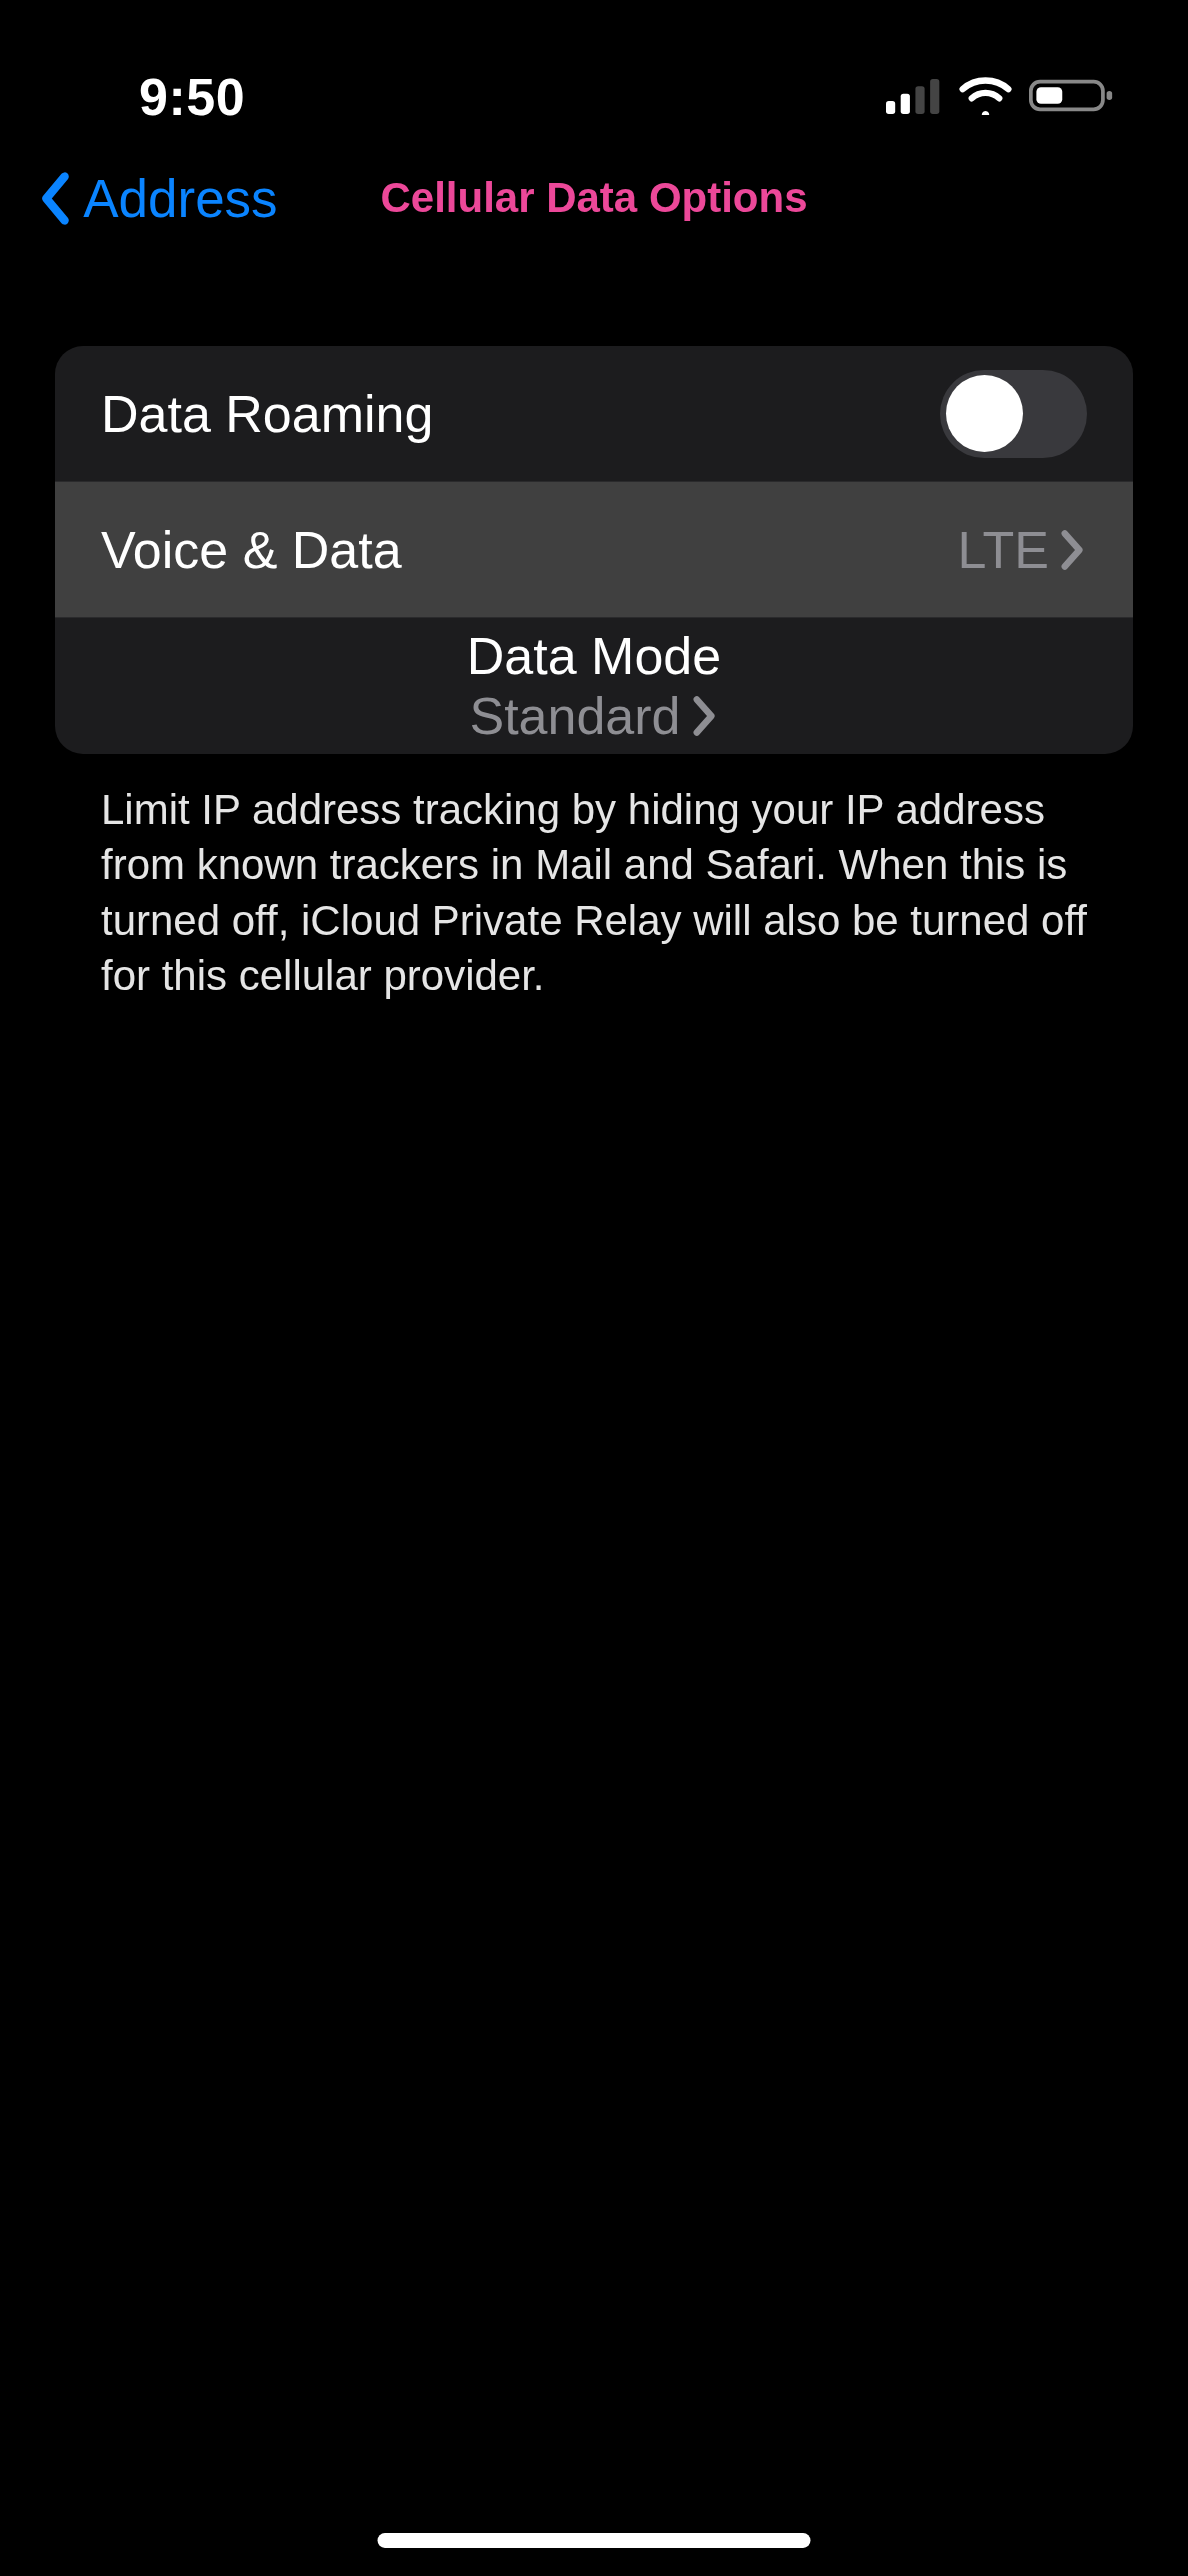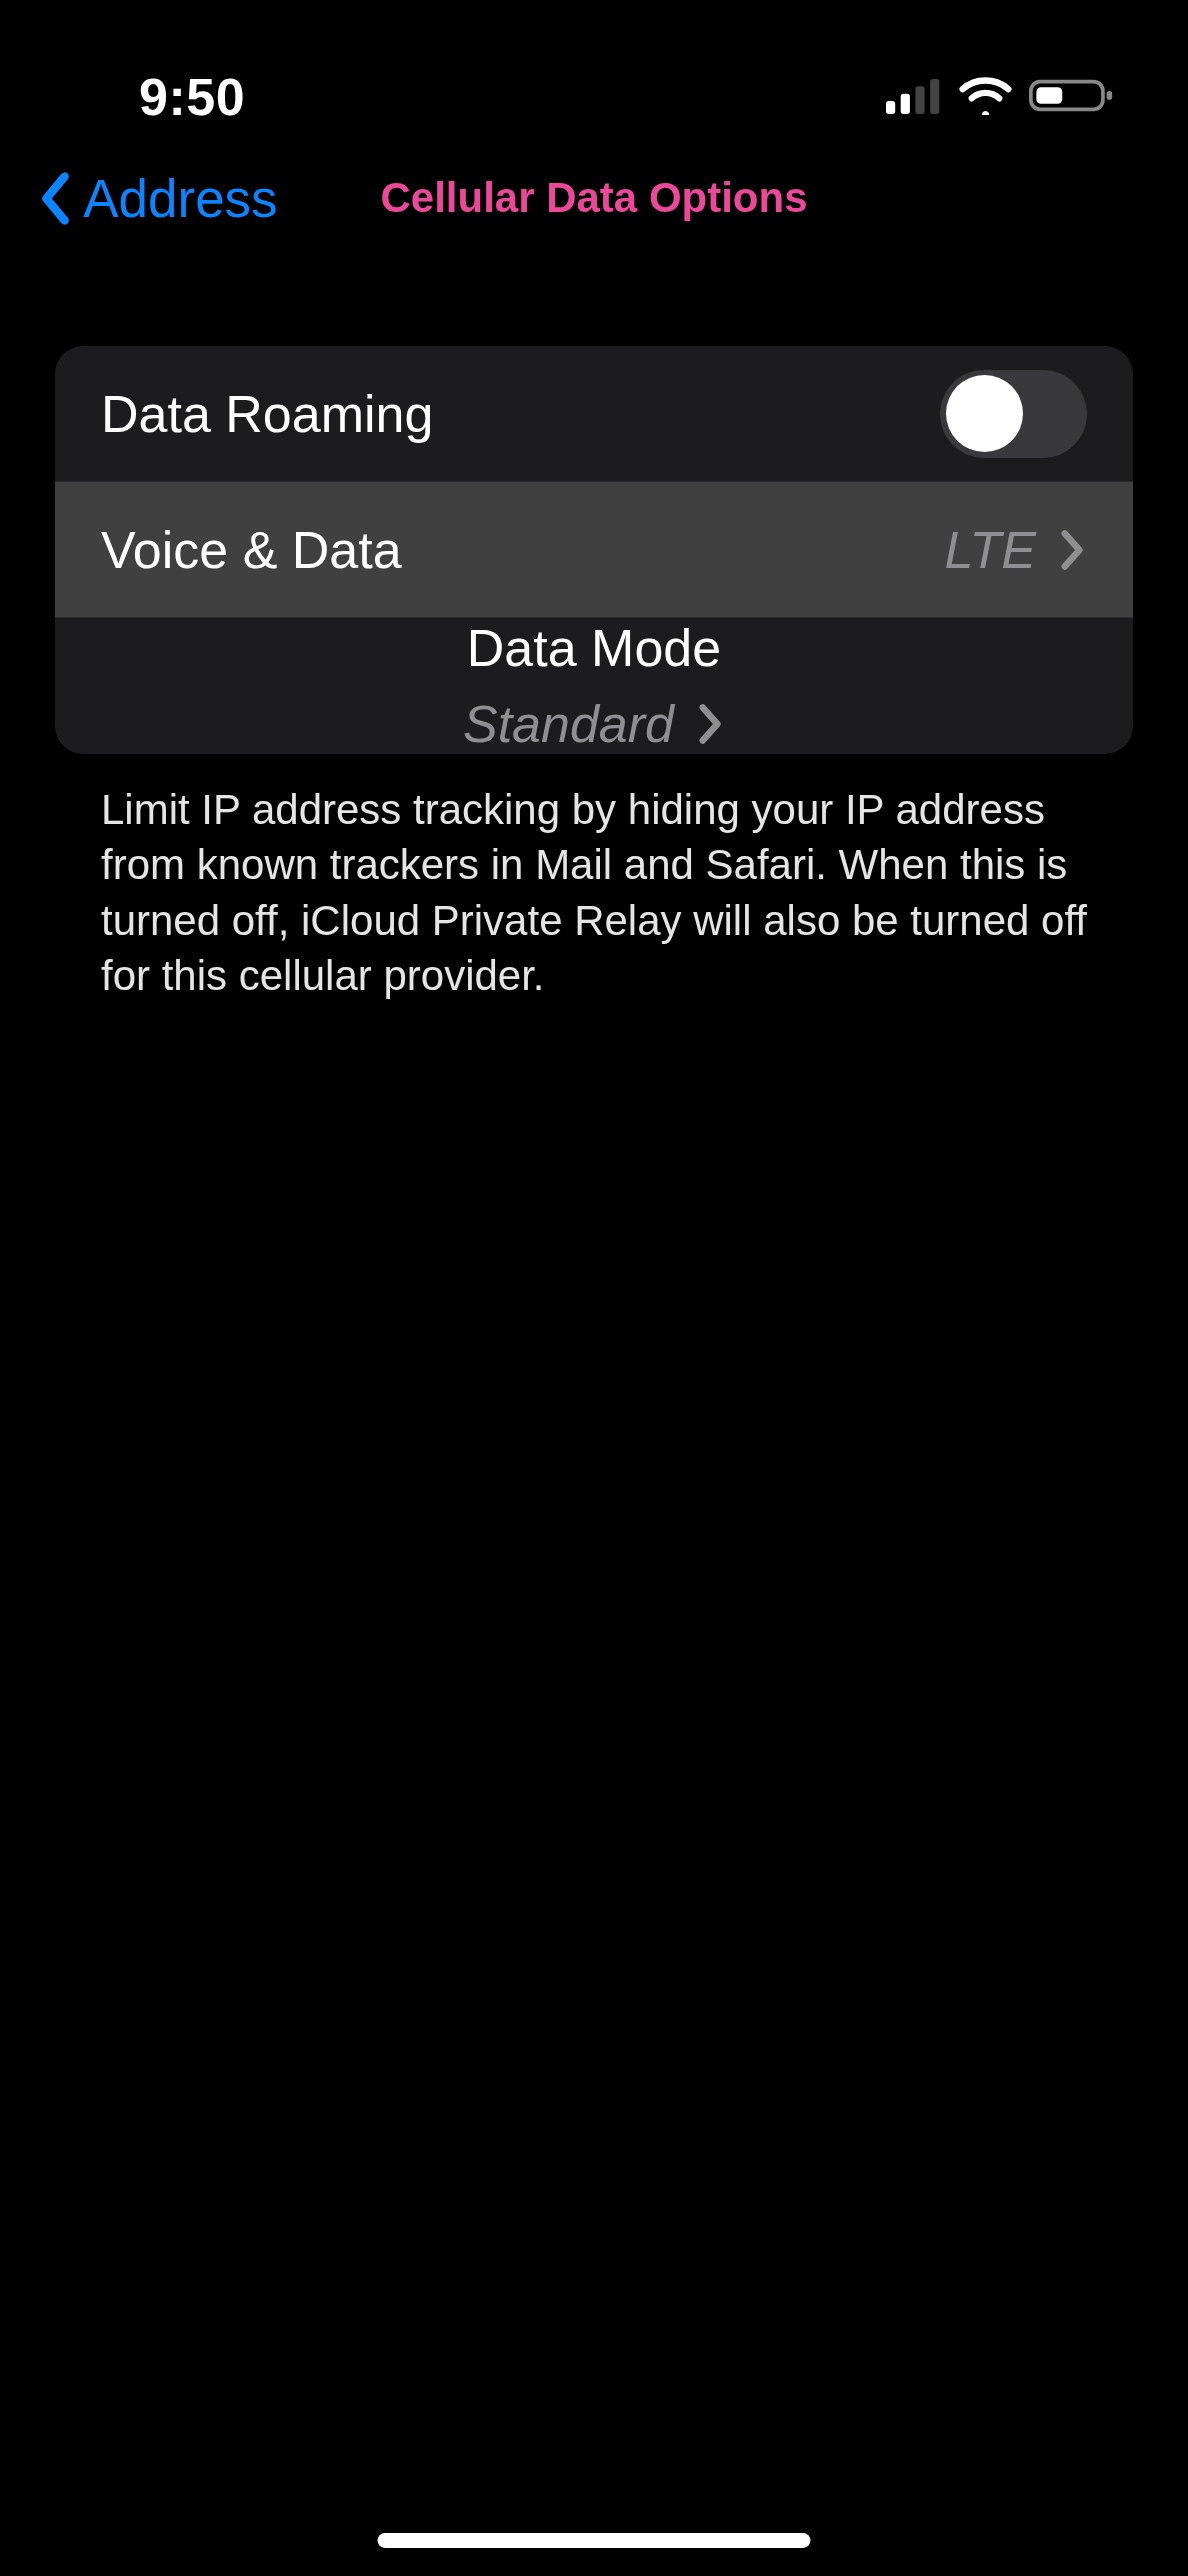--- a/index.html
+++ b/index.html
@@ -58,36 +58,35 @@
     background: #1c1c1e;
     border-radius: 28px;
     overflow: hidden;
     margin-top: 51px;
   }
   .group.second { margin-top: 106px; }
   .row {
     display: flex;
     align-items: center;
     justify-content: space-between;
-    padding: 0 46px;
+    padding: 8px 46px;
     height: 136px;
     border-bottom: 1.8px solid #2a2a2c;
   }
   .row:last-child { border-bottom: none; flex-direction: column; }
   .row.highlight { background: #404040; }
   .row-label {
     font-size: 52px;
     font-weight: 400;
     color: #fff;
   }
   .row-right {
     display: flex;
     align-items: center;
-    gap: 23px;
-    font-style: italic;
+    gap: 10px;
   }
   .row-value {
     font-size: 52px;
     color: #8e8e93;
   }
   .chevron svg { display: block; }
   .toggle {
     width: 147px;
     height: 88px;
     border-radius: 44px;

